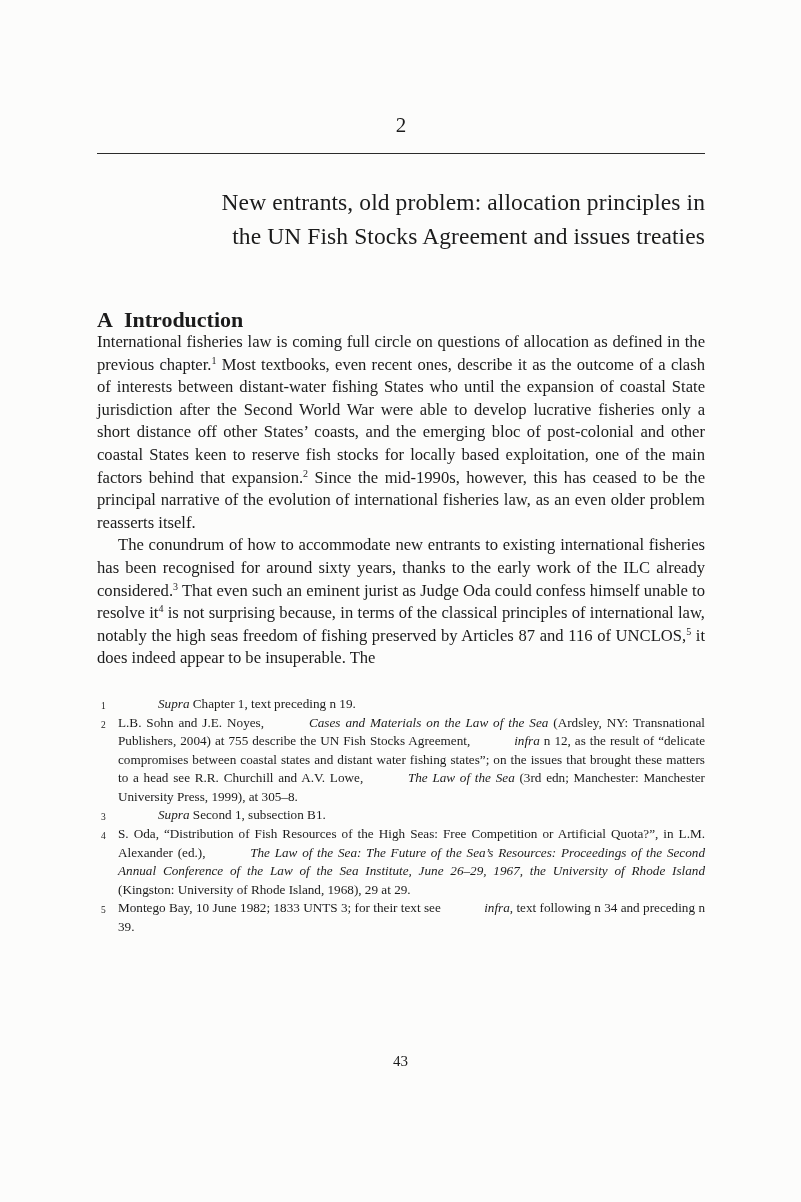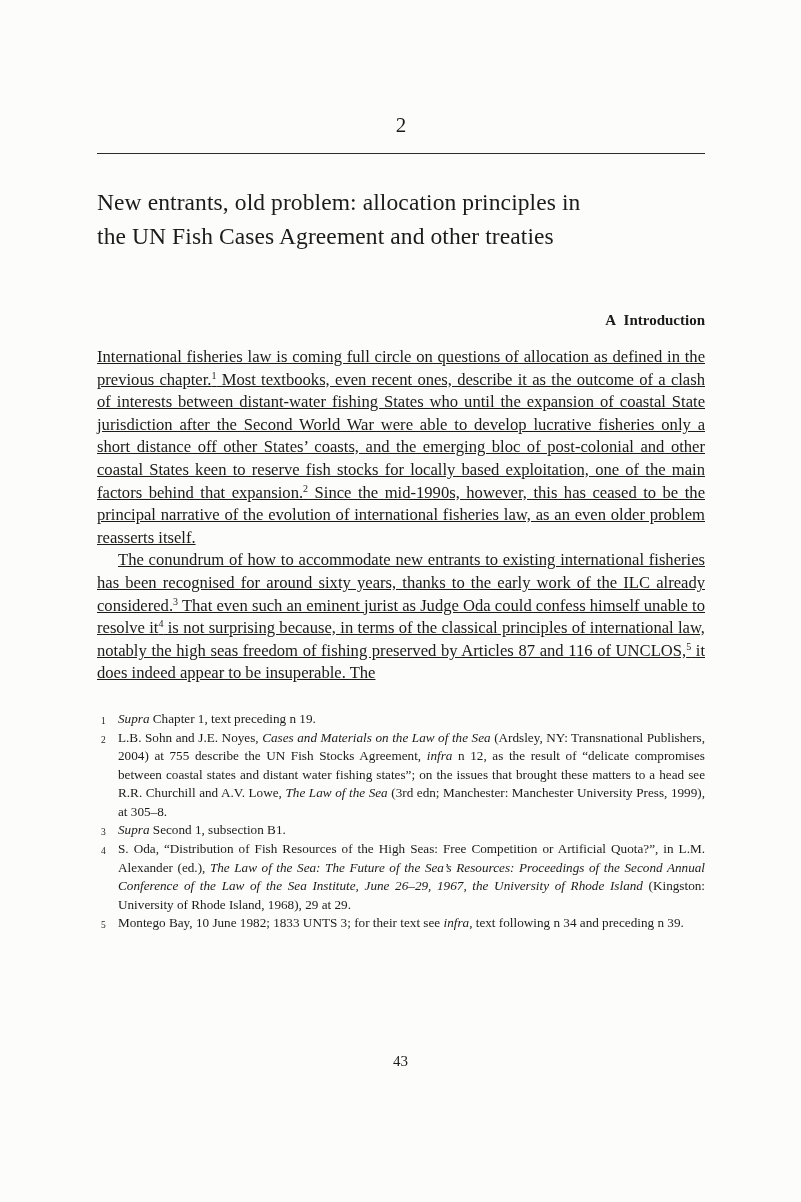--- a/index.html
+++ b/index.html
@@ -10,72 +10,70 @@
     position: relative;
     font-family: "Liberation Serif", serif;
     color: #1b1b1b;
     overflow: hidden;
   }
   .content { padding: 110px 96px 0 97px; }
   .chapter-number { text-align: center; font-size: 21px; line-height: 30px; }
   .chapter-rule { border: none; border-top: 1.3px solid #2b2b2b; margin: 13px 0 0 0; }
   .chapter-title {
     font-weight: normal;
-    text-align: left;
+    text-align: right;
     font-size: 23.5px;
     line-height: 34px;
     margin: 31px 0 0 0;
     letter-spacing: 0.1px;
   }
   .section-heading {
-    text-align: right;
-    font-size: 15px;
+    text-align: left;
+    font-size: 22px;
     font-weight: bold;
     margin: 56px 0 0 0;
     line-height: 22px;
   }
   .body-block {
-    margin-top: 15px;
     font-size: 16.6px;
     line-height: 22.6px;
     text-align: justify;
-    text-decoration: underline;
   }
   .para { margin: 0; }
   .para.indent { text-indent: 21px; }
   .para sup { font-size: 10px; line-height: 0; vertical-align: 6px; }
   .footnotes {
     margin-top: 25px;
     font-size: 13.2px;
     line-height: 18.6px;
     text-align: justify;
   }
   .footnote { position: relative; padding-left: 21px; margin: 0; }
   .fn-num { position: absolute; left: 4px; top: 2px; font-size: 9.5px; }
   .page-number {
     position: absolute;
     top: 1053px;
     left: 0;
     width: 100%;
     text-align: center;
     font-size: 15px;
   }
-  i { font-style: italic; }
+  i { font-style: italic; margin-left: 40px; }
 </style>
 </head>
 <body>
 
 <div class="page">
   <div class="content">
 
     <div class="chapter-number">2</div>
 
     <hr class="chapter-rule">
 
-    <h1 class="chapter-title"><span>New entrants, old problem: allocation principles in</span><br><span>the UN Fish Cases Agreement and other treaties</span></h1>
+    <h1 class="chapter-title"><span>New entrants, old problem: allocation principles in</span><br><span>the UN Fish Stocks Agreement and issues treaties</span></h1>
 
     <h2 class="section-heading"><span>A</span>&nbsp;&nbsp;<span>Introduction</span></h2>
 
     <div class="body-block">
       <p class="para"><span>International fisheries law is coming full circle on questions of allocation as defined in the previous chapter.</span><sup>1</sup><span> Most textbooks, even recent ones, describe it as the outcome of a clash of interests between distant-water fishing States who until the expansion of coastal State jurisdiction after the Second World War were able to develop lucrative fisheries only a short distance off other States’ coasts, and the emerging bloc of post-colonial and other coastal States keen to reserve fish stocks for locally based exploitation, one of the main factors behind that expansion.</span><sup>2</sup><span> Since the mid-1990s, however, this has ceased to be the principal narrative of the evolution of international fisheries law, as an even older problem reasserts itself.</span></p>
       <p class="para indent"><span>The conundrum of how to accommodate new entrants to existing international fisheries has been recognised for around sixty years, thanks to the early work of the ILC already considered.</span><sup>3</sup><span> That even such an eminent jurist as Judge Oda could confess himself unable to resolve it</span><sup>4</sup><span> is not surprising because, in terms of the classical principles of international law, notably the high seas freedom of fishing preserved by Articles 87 and 116 of UNCLOS,</span><sup>5</sup><span> it does indeed appear to be insuperable. The</span></p>
     </div>
 
     <div class="footnotes">
       <div class="footnote"><sup class="fn-num">1</sup><span class="fn-text"><i>Supra</i><span> Chapter 1, text preceding n 19.</span></span></div>

